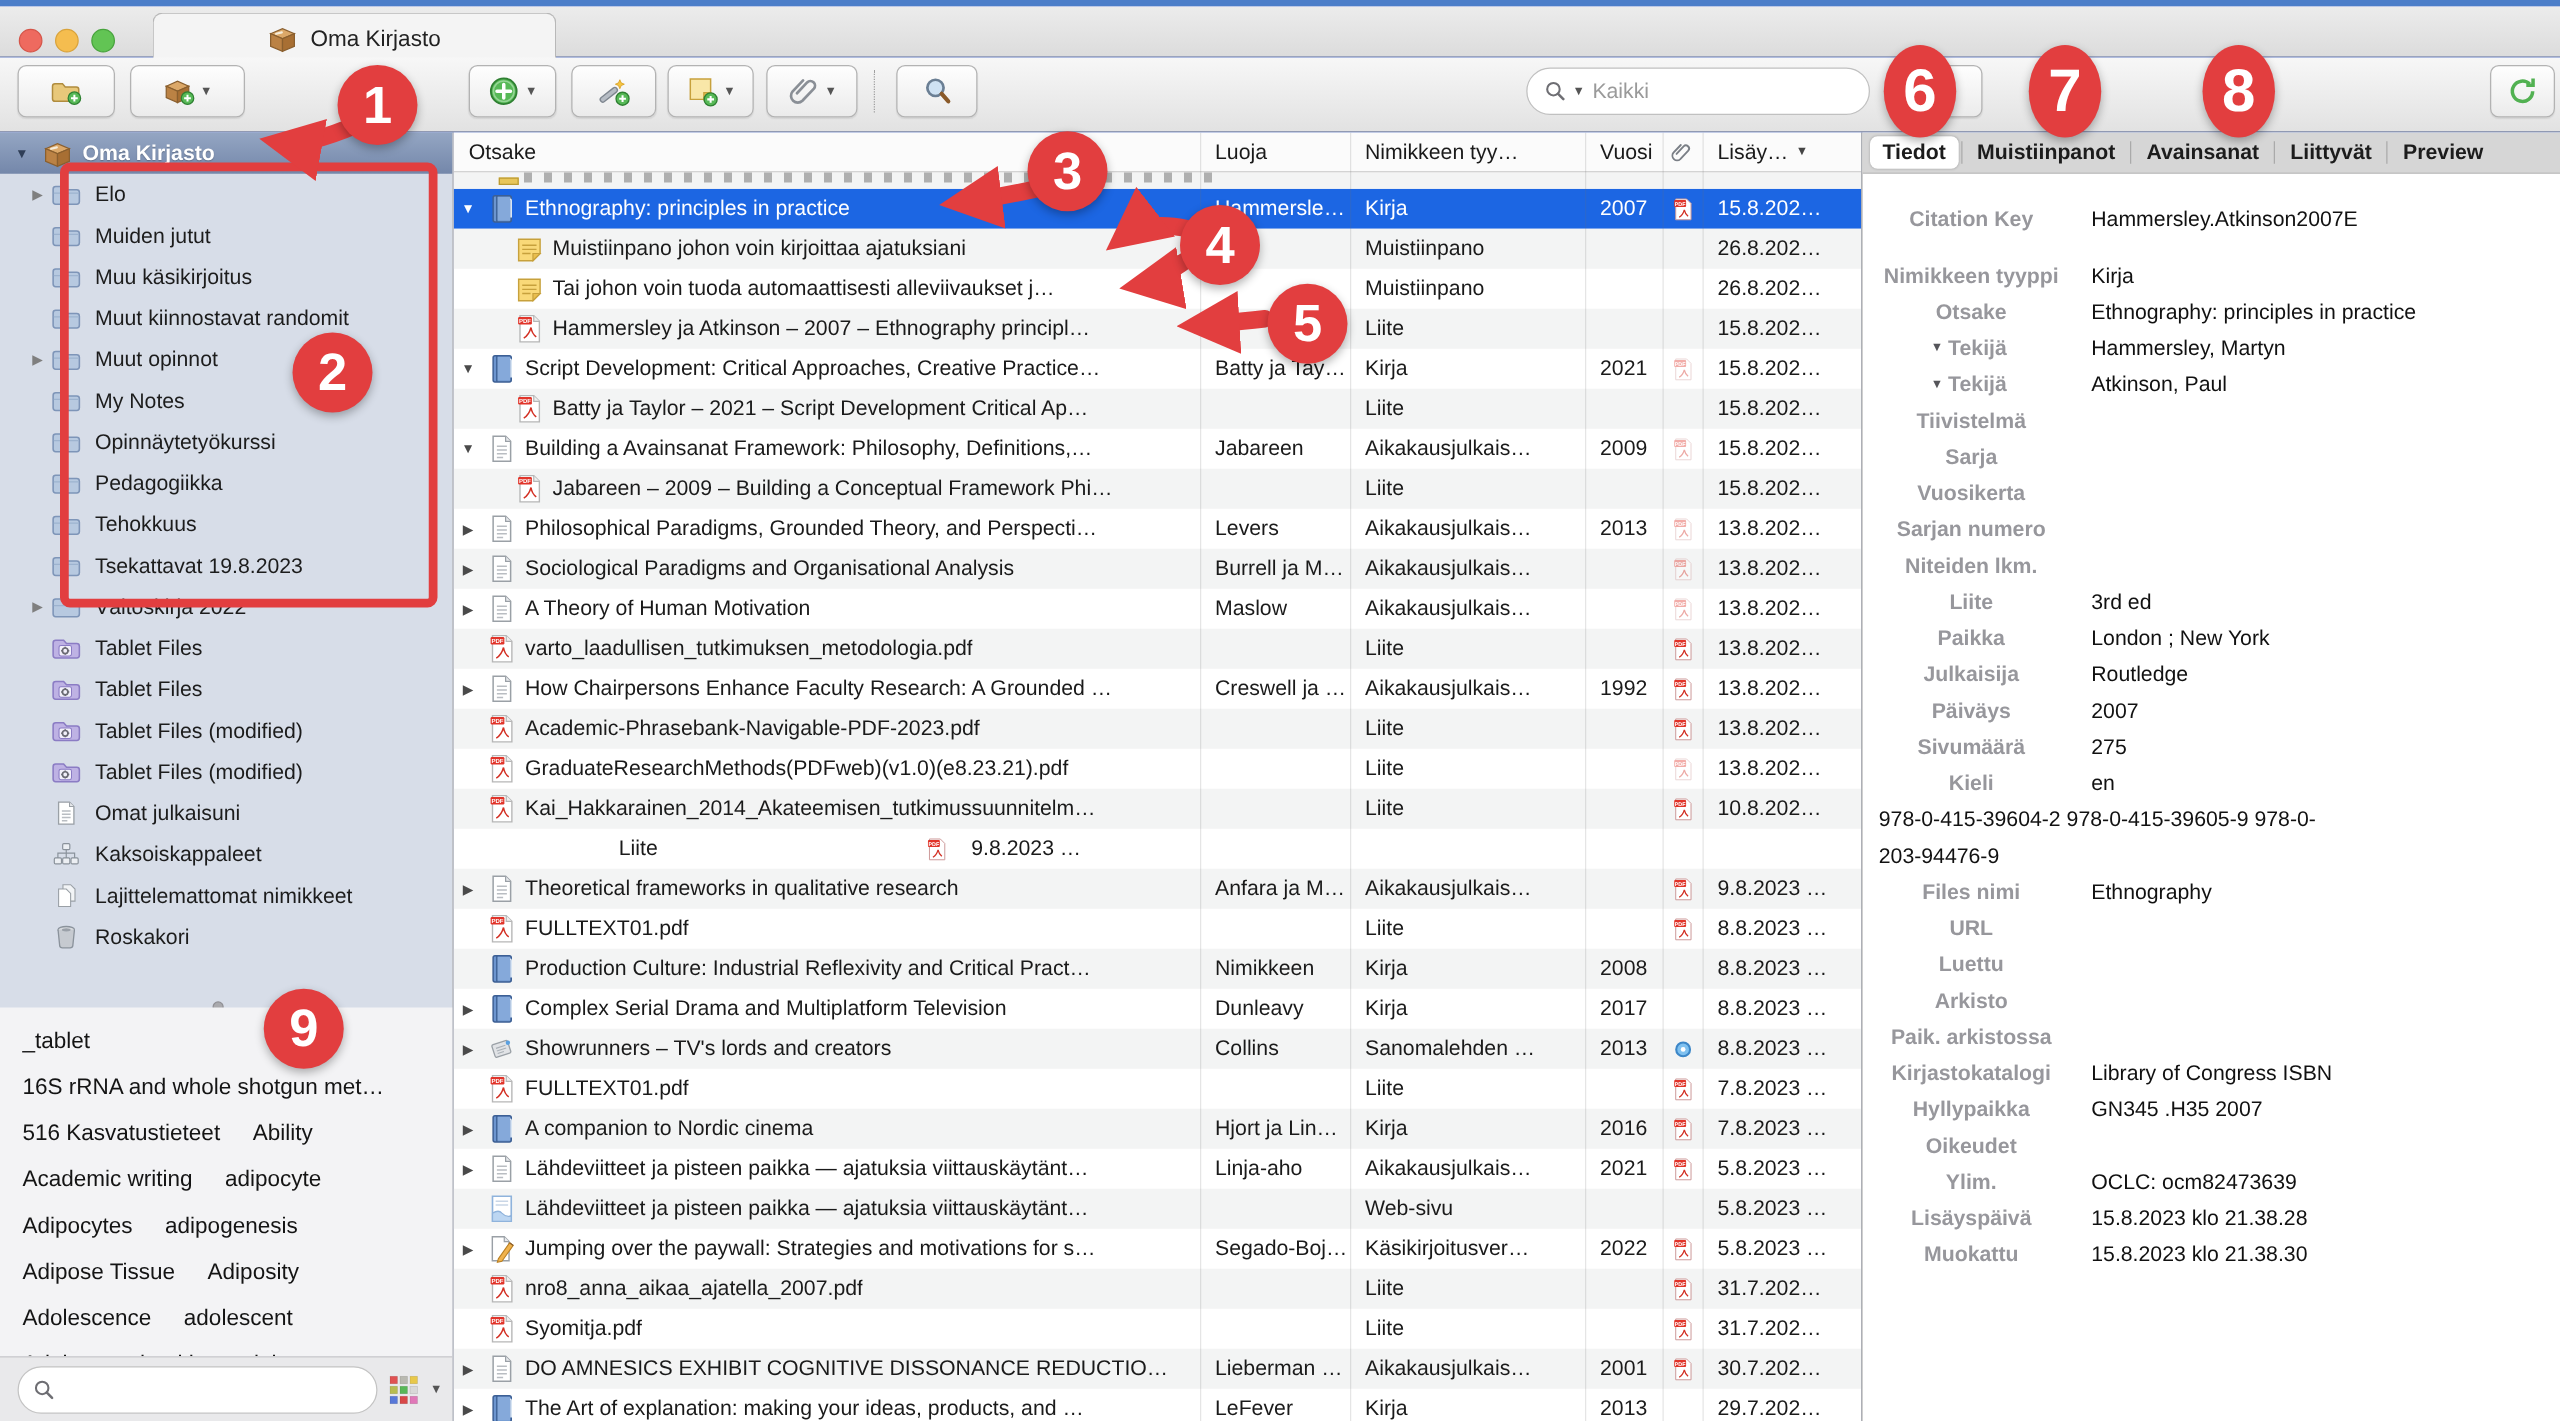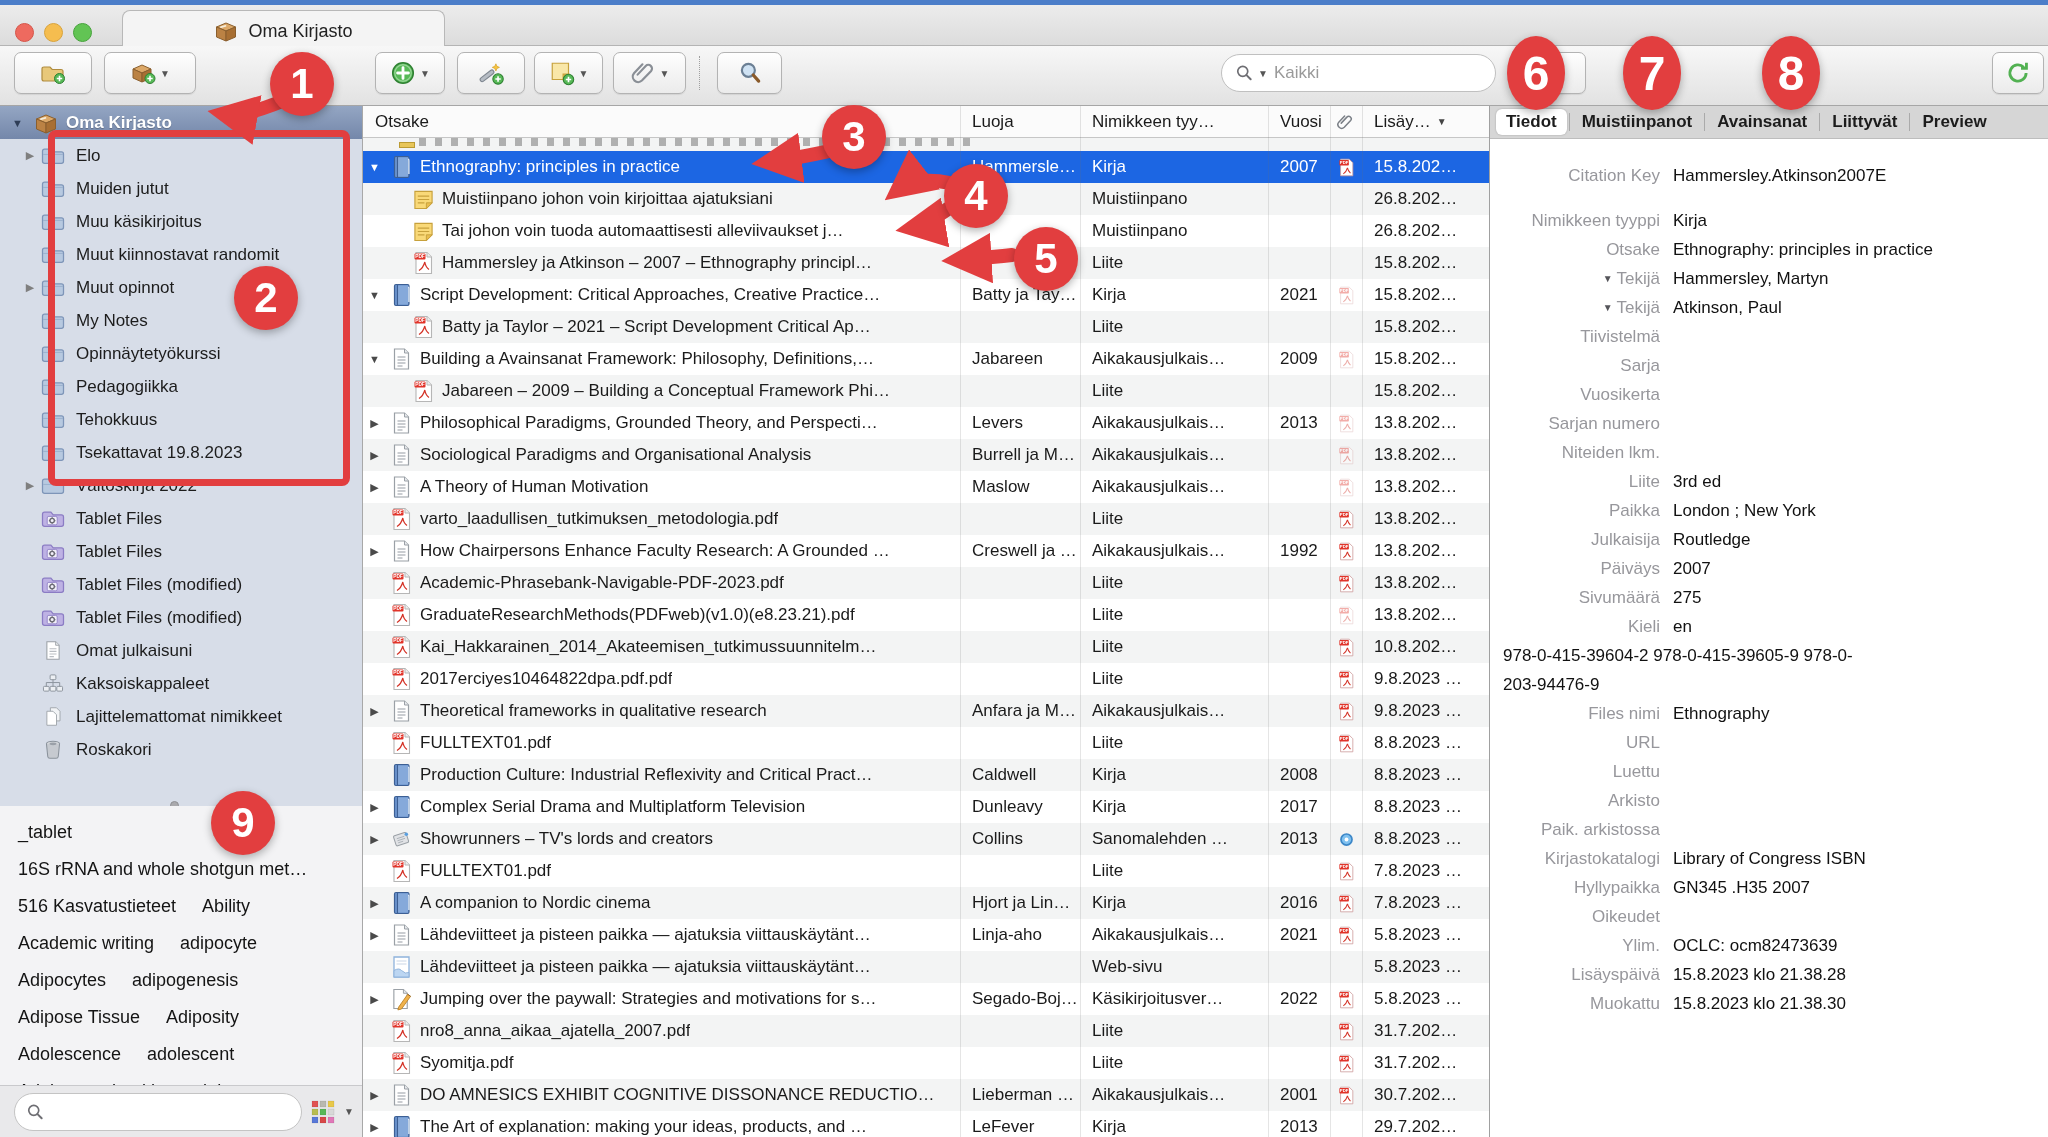--- a/index.html
+++ b/index.html
@@ -91,22 +91,22 @@
   
   .itempane{position:absolute;left:1489px;top:0;width:559px;height:1031px;background:#fff;
             border-left:1px solid #a0a0a0;}
   .ptabs{position:absolute;left:0;top:0;width:559px;height:33px;background:#d6d6d6;
          border-bottom:1px solid #bdbdbd;display:flex;align-items:center;padding-left:6px;}
   .ptab{padding:3px 10px;font-size:17px;font-weight:bold;color:#1c1c1c;white-space:nowrap;}
   .ptab.active{background:#fff;border-radius:6px;box-shadow:0 0 2px rgba(0,0,0,.25);}
   .psep{width:1px;height:18px;background:#aaa;margin:0 2px;flex:none;}
   .fields{position:absolute;left:0;top:33px;width:559px;bottom:0;padding-top:22px;overflow:hidden;}
   .frow{display:flex;min-height:29px;line-height:29px;font-size:17px;}
-  .flabel{width:170px;flex:none;text-align:right;color:#97979c;display:flex;justify-content:flex-end;
-          align-items:flex-start;gap:4px;white-space:nowrap;}
+  .flabel{width:170px;flex:none;text-align:right;color:#97979c;display:flex;justify-content:center;
+          align-items:flex-start;gap:4px;white-space:nowrap;font-weight:bold;}
   .flabel .fcaret{font-size:10px;color:#55555a;line-height:29px;}
   .fvalue{padding-left:13px;color:#111;white-space:normal;word-break:break-word;max-width:380px;}
   
   .annot-svg{position:absolute;left:0;top:0;pointer-events:none;z-index:40;}
   .badge{position:absolute;z-index:50;display:flex;align-items:center;justify-content:center;
          color:#fff;font-weight:bold;border-radius:50%;box-shadow:0 3px 8px rgba(0,0,0,.3);
          font-family:"Liberation Sans",sans-serif;}
   .badge.circle{width:64px;height:64px;font-size:42px;}
   .badge.oval{width:58px;height:74px;font-size:48px;}
   .annot-rect{position:absolute;z-index:38;border-style:solid;border-width:7px;border-radius:8px;background:transparent;}
@@ -946,89 +946,75 @@
                   <path d="M2.5 1.5 h11 l4.5 4.5 v16.5 h-15.5 Z" fill="#fff" stroke="#c99" stroke-width="1"></path>
                   <rect x="1" y="2.6" width="12" height="7" rx="1" fill="#e1342a"></rect>
                   <text x="7" y="8.2" font-size="5.4" fill="#fff" text-anchor="middle" font-family="sans-serif" font-weight="bold">PDF</text>
                   <path d="M6 20 c2.5-1.5 4.5-5 5.2-7.5 c0.5 2.5 2 5 3.8 6.5" stroke="#d33024" stroke-width="1.3" fill="none"></path>
                 </svg>
               </span>
             </div>
     <div class="c added">10.8.202…</div>
   </div>
           <div class="trow">
+    <div class="c creator"></div>
+    <div class="c type">Liite</div>
+    <div class="c year"></div>
+    <div class="c marker">
+              <span class="mk">
+                <svg viewBox="0 0 20 24">
+                  <path d="M2.5 1.5 h11 l4.5 4.5 v16.5 h-15.5 Z" fill="#fff" stroke="#c99" stroke-width="1"></path>
+                  <rect x="1" y="2.6" width="12" height="7" rx="1" fill="#e1342a"></rect>
+                  <text x="7" y="8.2" font-size="5.4" fill="#fff" text-anchor="middle" font-family="sans-serif" font-weight="bold">PDF</text>
+                  <path d="M6 20 c2.5-1.5 4.5-5 5.2-7.5 c0.5 2.5 2 5 3.8 6.5" stroke="#d33024" stroke-width="1.3" fill="none"></path>
+                </svg>
+              </span>
+            </div>
+    <div class="c added">9.8.2023 …</div>
+  </div>
+          <div class="trow alt">
+    <div class="c title">
+      <span class="tri">▶</span>
+      <span class="ricon">
+                <svg viewBox="0 0 20 24">
+                  <path d="M3 2 h10 l4 4 v16 h-14 Z" fill="#fff" stroke="#9aa0a6" stroke-width="1.2"></path>
+                  <path d="M13 2 v4 h4" fill="#e8eaed" stroke="#9aa0a6" stroke-width="1"></path>
+                  <path d="M6 10h8 M6 13h8 M6 16h8 M6 19h5" stroke="#b9bdc2" stroke-width="1.3"></path>
+                </svg>
+              </span>
+      <span class="ttext">Theoretical frameworks in qualitative research</span>
+    </div>
+    <div class="c creator">Anfara ja M…</div>
+    <div class="c type">Aikakausjulkais…</div>
+    <div class="c year"></div>
+    <div class="c marker">
+              <span class="mk">
+                <svg viewBox="0 0 20 24">
+                  <path d="M2.5 1.5 h11 l4.5 4.5 v16.5 h-15.5 Z" fill="#fff" stroke="#c99" stroke-width="1"></path>
+                  <rect x="1" y="2.6" width="12" height="7" rx="1" fill="#e1342a"></rect>
+                  <text x="7" y="8.2" font-size="5.4" fill="#fff" text-anchor="middle" font-family="sans-serif" font-weight="bold">PDF</text>
+                  <path d="M6 20 c2.5-1.5 4.5-5 5.2-7.5 c0.5 2.5 2 5 3.8 6.5" stroke="#d33024" stroke-width="1.3" fill="none"></path>
+                </svg>
+              </span>
+            </div>
+    <div class="c added">9.8.2023 …</div>
+  </div>
+          <div class="trow">
     <div class="c title">
               <span class="sp-top"></span>
 
       <span class="ricon">
                 <svg viewBox="0 0 20 24">
                   <path d="M2.5 1.5 h11 l4.5 4.5 v16.5 h-15.5 Z" fill="#fff" stroke="#b6b6b6" stroke-width="1.1"></path>
                   <path d="M13.5 1.5 v4.5 h4.5" fill="#eee" stroke="#b6b6b6"></path>
                   <rect x="1" y="2.6" width="11" height="6" rx="1" fill="#e1342a"></rect>
                   <text x="6.5" y="7.3" font-size="4.8" fill="#fff" text-anchor="middle" font-family="sans-serif" font-weight="bold">PDF</text>
                   <path d="M5.5 19.5 c2.5-1.5 5-5.5 5.8-8.5 c0.5 3 2 6 4.2 7.5" stroke="#d33024" stroke-width="1.2" fill="none"></path>
                 </svg>
               </span>
-      <span class="ttext">2017erciyes10464822dpa.pdf.pdf</span>
-    </div>
-    <div class="c creator"></div>
-    <div class="c type">Liite</div>
-    <div class="c year"></div>
-    <div class="c marker">
-              <span class="mk">
-                <svg viewBox="0 0 20 24">
-                  <path d="M2.5 1.5 h11 l4.5 4.5 v16.5 h-15.5 Z" fill="#fff" stroke="#c99" stroke-width="1"></path>
-                  <rect x="1" y="2.6" width="12" height="7" rx="1" fill="#e1342a"></rect>
-                  <text x="7" y="8.2" font-size="5.4" fill="#fff" text-anchor="middle" font-family="sans-serif" font-weight="bold">PDF</text>
-                  <path d="M6 20 c2.5-1.5 4.5-5 5.2-7.5 c0.5 2.5 2 5 3.8 6.5" stroke="#d33024" stroke-width="1.3" fill="none"></path>
-                </svg>
-              </span>
-            </div>
-    <div class="c added">9.8.2023 …</div>
-  </div>
-          <div class="trow alt">
-    <div class="c title">
-      <span class="tri">▶</span>
-      <span class="ricon">
-                <svg viewBox="0 0 20 24">
-                  <path d="M3 2 h10 l4 4 v16 h-14 Z" fill="#fff" stroke="#9aa0a6" stroke-width="1.2"></path>
-                  <path d="M13 2 v4 h4" fill="#e8eaed" stroke="#9aa0a6" stroke-width="1"></path>
-                  <path d="M6 10h8 M6 13h8 M6 16h8 M6 19h5" stroke="#b9bdc2" stroke-width="1.3"></path>
-                </svg>
-              </span>
-      <span class="ttext">Theoretical frameworks in qualitative research</span>
-    </div>
-    <div class="c creator">Anfara ja M…</div>
-    <div class="c type">Aikakausjulkais…</div>
-    <div class="c year"></div>
-    <div class="c marker">
-              <span class="mk">
-                <svg viewBox="0 0 20 24">
-                  <path d="M2.5 1.5 h11 l4.5 4.5 v16.5 h-15.5 Z" fill="#fff" stroke="#c99" stroke-width="1"></path>
-                  <rect x="1" y="2.6" width="12" height="7" rx="1" fill="#e1342a"></rect>
-                  <text x="7" y="8.2" font-size="5.4" fill="#fff" text-anchor="middle" font-family="sans-serif" font-weight="bold">PDF</text>
-                  <path d="M6 20 c2.5-1.5 4.5-5 5.2-7.5 c0.5 2.5 2 5 3.8 6.5" stroke="#d33024" stroke-width="1.3" fill="none"></path>
-                </svg>
-              </span>
-            </div>
-    <div class="c added">9.8.2023 …</div>
-  </div>
-          <div class="trow">
-    <div class="c title">
-              <span class="sp-top"></span>
-
-      <span class="ricon">
-                <svg viewBox="0 0 20 24">
-                  <path d="M2.5 1.5 h11 l4.5 4.5 v16.5 h-15.5 Z" fill="#fff" stroke="#b6b6b6" stroke-width="1.1"></path>
-                  <path d="M13.5 1.5 v4.5 h4.5" fill="#eee" stroke="#b6b6b6"></path>
-                  <rect x="1" y="2.6" width="11" height="6" rx="1" fill="#e1342a"></rect>
-                  <text x="6.5" y="7.3" font-size="4.8" fill="#fff" text-anchor="middle" font-family="sans-serif" font-weight="bold">PDF</text>
-                  <path d="M5.5 19.5 c2.5-1.5 5-5.5 5.8-8.5 c0.5 3 2 6 4.2 7.5" stroke="#d33024" stroke-width="1.2" fill="none"></path>
-                </svg>
-              </span>
       <span class="ttext">FULLTEXT01.pdf</span>
     </div>
     <div class="c creator"></div>
     <div class="c type">Liite</div>
     <div class="c year"></div>
     <div class="c marker">
               <span class="mk">
                 <svg viewBox="0 0 20 24">
                   <path d="M2.5 1.5 h11 l4.5 4.5 v16.5 h-15.5 Z" fill="#fff" stroke="#c99" stroke-width="1"></path>
                   <rect x="1" y="2.6" width="12" height="7" rx="1" fill="#e1342a"></rect>
@@ -1046,21 +1032,21 @@
       <span class="ricon">
                 <svg viewBox="0 0 20 24">
                   <path d="M3 3 q0-1.5 1.5-1.5 H16 q1.5 0 1.5 1.5 v18 q0 1.5-1.5 1.5 H4.5 Q3 22.5 3 21 Z" fill="#6c95cf" stroke="#3c5f94" stroke-width="1.2"></path>
                   <path d="M6 1.8 V22.3" stroke="#3c5f94" stroke-width="1.2"></path>
                   <rect x="6.5" y="2.6" width="10" height="18.8" fill="#9ab9e4" opacity="0.55"></rect>
                   <path d="M16.6 4.2 q0.8 0.2 0.8 1.2 v13.5" stroke="#e4eefa" stroke-width="1.3" fill="none"></path>
                 </svg>
               </span>
       <span class="ttext">Production Culture: Industrial Reflexivity and Critical Pract…</span>
     </div>
-    <div class="c creator">Caldwell</div>
+    <div class="c creator">Nimikkeen</div>
     <div class="c type">Kirja</div>
     <div class="c year">2008</div>
     <div class="c marker"></div>
     <div class="c added">8.8.2023 …</div>
   </div>
           <div class="trow">
     <div class="c title">
       <span class="tri">▶</span>
       <span class="ricon">
                 <svg viewBox="0 0 20 24">

